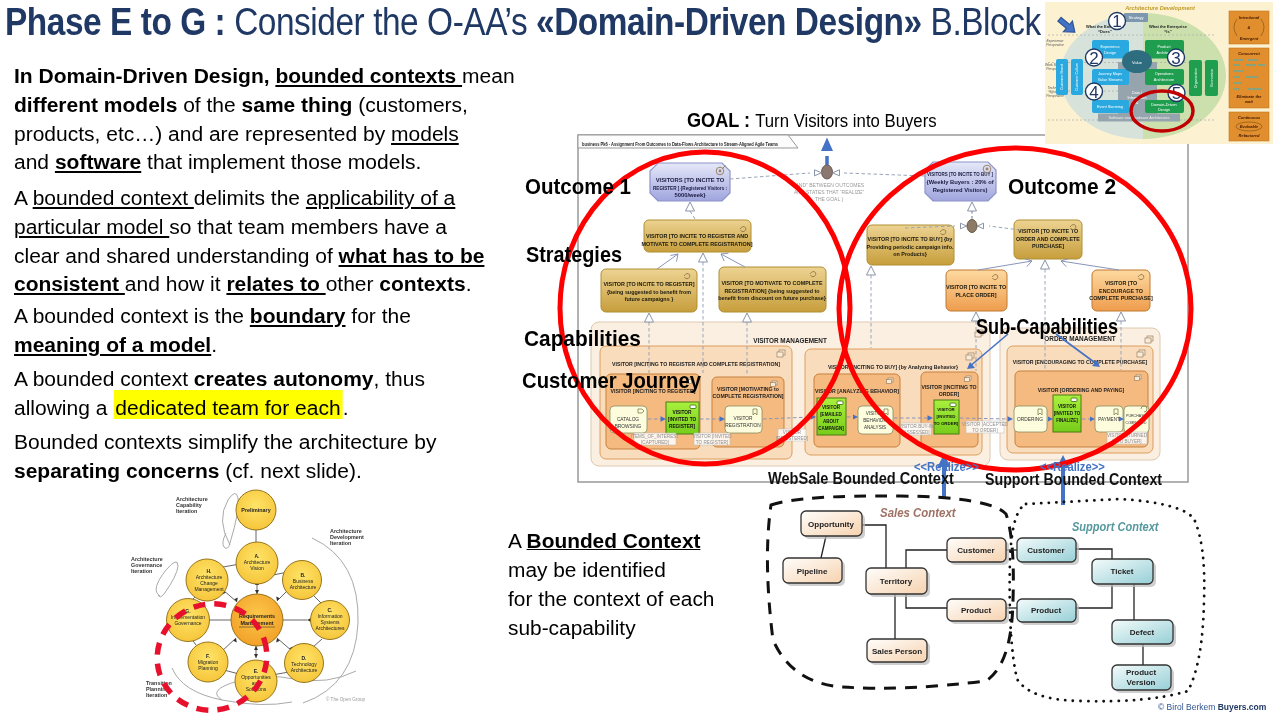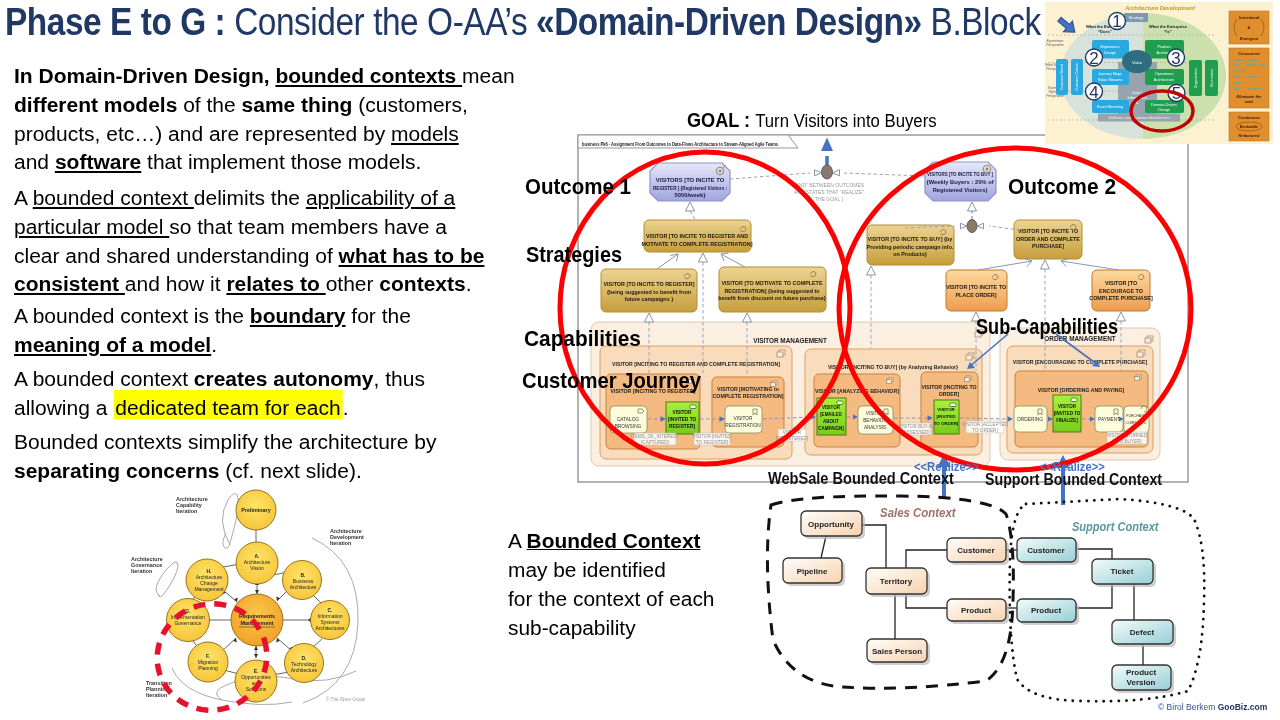--- a/index.html
+++ b/index.html
@@ -669,13 +669,13 @@
 <div class="realize abs" style="left:914px;top:459px">&lt;&lt;Realize&gt;&gt;</div>
 <div class="realize abs" style="left:1040px;top:459px">&lt;&lt;Realize&gt;&gt;</div>
 <div class="bctx abs" style="left:768px;top:469px;transform:scaleX(0.857)">WebSale Bounded Context</div>
 <div class="bctx abs" style="left:985px;top:470px;transform:scaleX(0.837)">Support Bounded Context</div>
 
 <div id="bc2" class="abs">A <b><u>Bounded Context</u></b><br>may be identified<br>for the context of each<br>sub-capability</div>
 
 <div class="ctxtitle abs" style="left:880px;top:505px;color:#9E7265;transform:scaleX(0.88)">Sales Context</div>
 <div class="ctxtitle abs" style="left:1072px;top:519px;color:#55989E;transform:scaleX(0.85)">Support Context</div>
 
-<div id="copyright" class="abs">© Birol Berkem <b style="color:#1F3864">GooBiz.com</b></div>
+<div id="copyright" class="abs">© Birol Berkem <b style="color:#1F3864">Buyers.com</b></div>
 
 </body></html>

